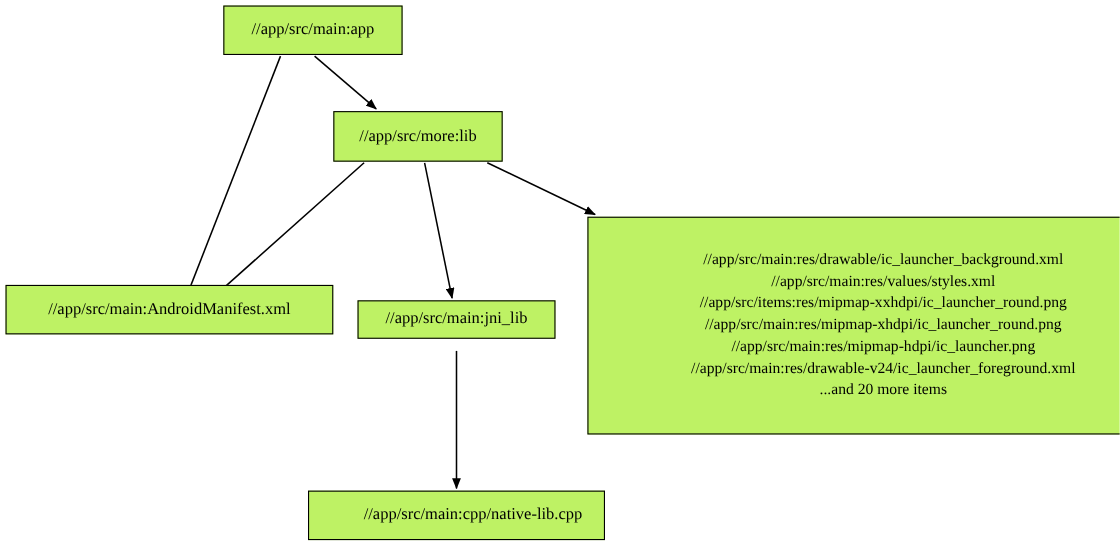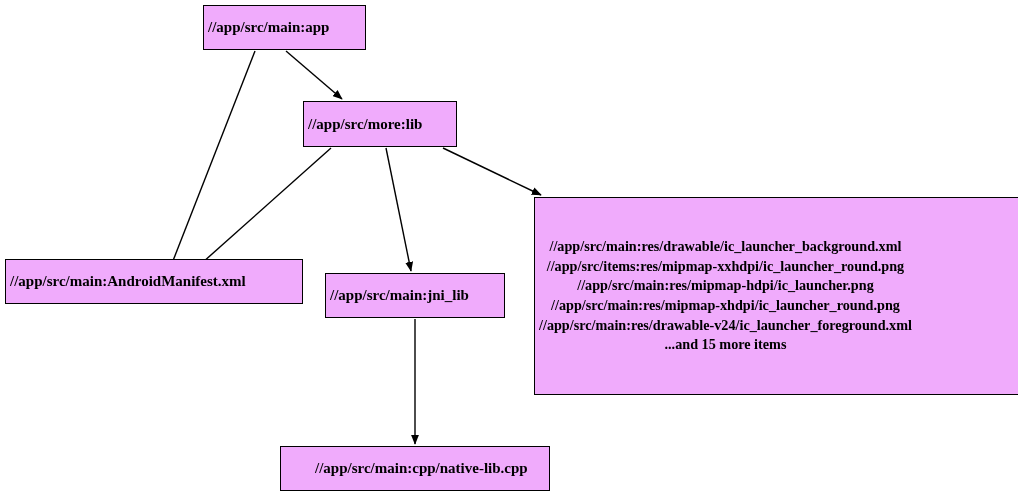--- a/index.html
+++ b/index.html
@@ -19,29 +19,29 @@
     position: absolute;
     left: 0;
     top: 0;
     width: 1018px;
     height: 496px;
   }
   .node {
     position: absolute;
     box-sizing: border-box;
     border: 1px solid #000000;
-    background: #f0abfc;
+    background: #bef264;
     display: flex;
     align-items: center;
+    justify-content: center;
     text-align: center;
     color: #000000;
     font-size: 15px;
     line-height: 1.0;
     white-space: nowrap;
-    font-weight: bold;
   }
   .node-label {
     display: block;
     padding: 0 4px;
   }
   .node-multiline {
     white-space: normal;
     font-size: 14.2px;
     line-height: 19.7px;
     align-items: center;
@@ -79,32 +79,33 @@
   </div>
 
   <div class="node" style="left: 303px; top: 101px; width: 154px; height: 46px;">
     <span class="node-label">//app/src/more:lib</span>
   </div>
 
   <div class="node" style="left: 5px; top: 259px; width: 298px; height: 45px;">
     <span class="node-label">//app/src/main:AndroidManifest.xml</span>
   </div>
 
-  <div class="node" style="left: 325px; top: 273px; width: 180px; height: 45px;">
+  <div class="node" style="left: 325px; top: 273px; width: 180px; height: 35px;">
     <span class="node-label">//app/src/main:jni_lib</span>
   </div>
 
   <div class="node" style="left: 280px; top: 446px; width: 270px; height: 45px; padding-left: 30px;">
     <span class="node-label">//app/src/main:cpp/native-lib.cpp</span>
   </div>
 
   <div class="node node-multiline" style="left: 534px; top: 197px; width: 538px; height: 198px;">
     <span class="node-label" id="res-lines">
         <span class="ml-line">//app/src/main:res/drawable/ic_launcher_background.xml</span>
+        <span class="ml-line">//app/src/main:res/values/styles.xml</span>
         <span class="ml-line">//app/src/items:res/mipmap-xxhdpi/ic_launcher_round.png</span>
+        <span class="ml-line">//app/src/main:res/mipmap-xhdpi/ic_launcher_round.png</span>
         <span class="ml-line">//app/src/main:res/mipmap-hdpi/ic_launcher.png</span>
-        <span class="ml-line">//app/src/main:res/mipmap-xhdpi/ic_launcher_round.png</span>
         <span class="ml-line">//app/src/main:res/drawable-v24/ic_launcher_foreground.xml</span>
-        <span class="ml-line">...and 15 more items</span>
+        <span class="ml-line">...and 20 more items</span>
       </span>
   </div>
 
 </div>
 
 </body></html>

